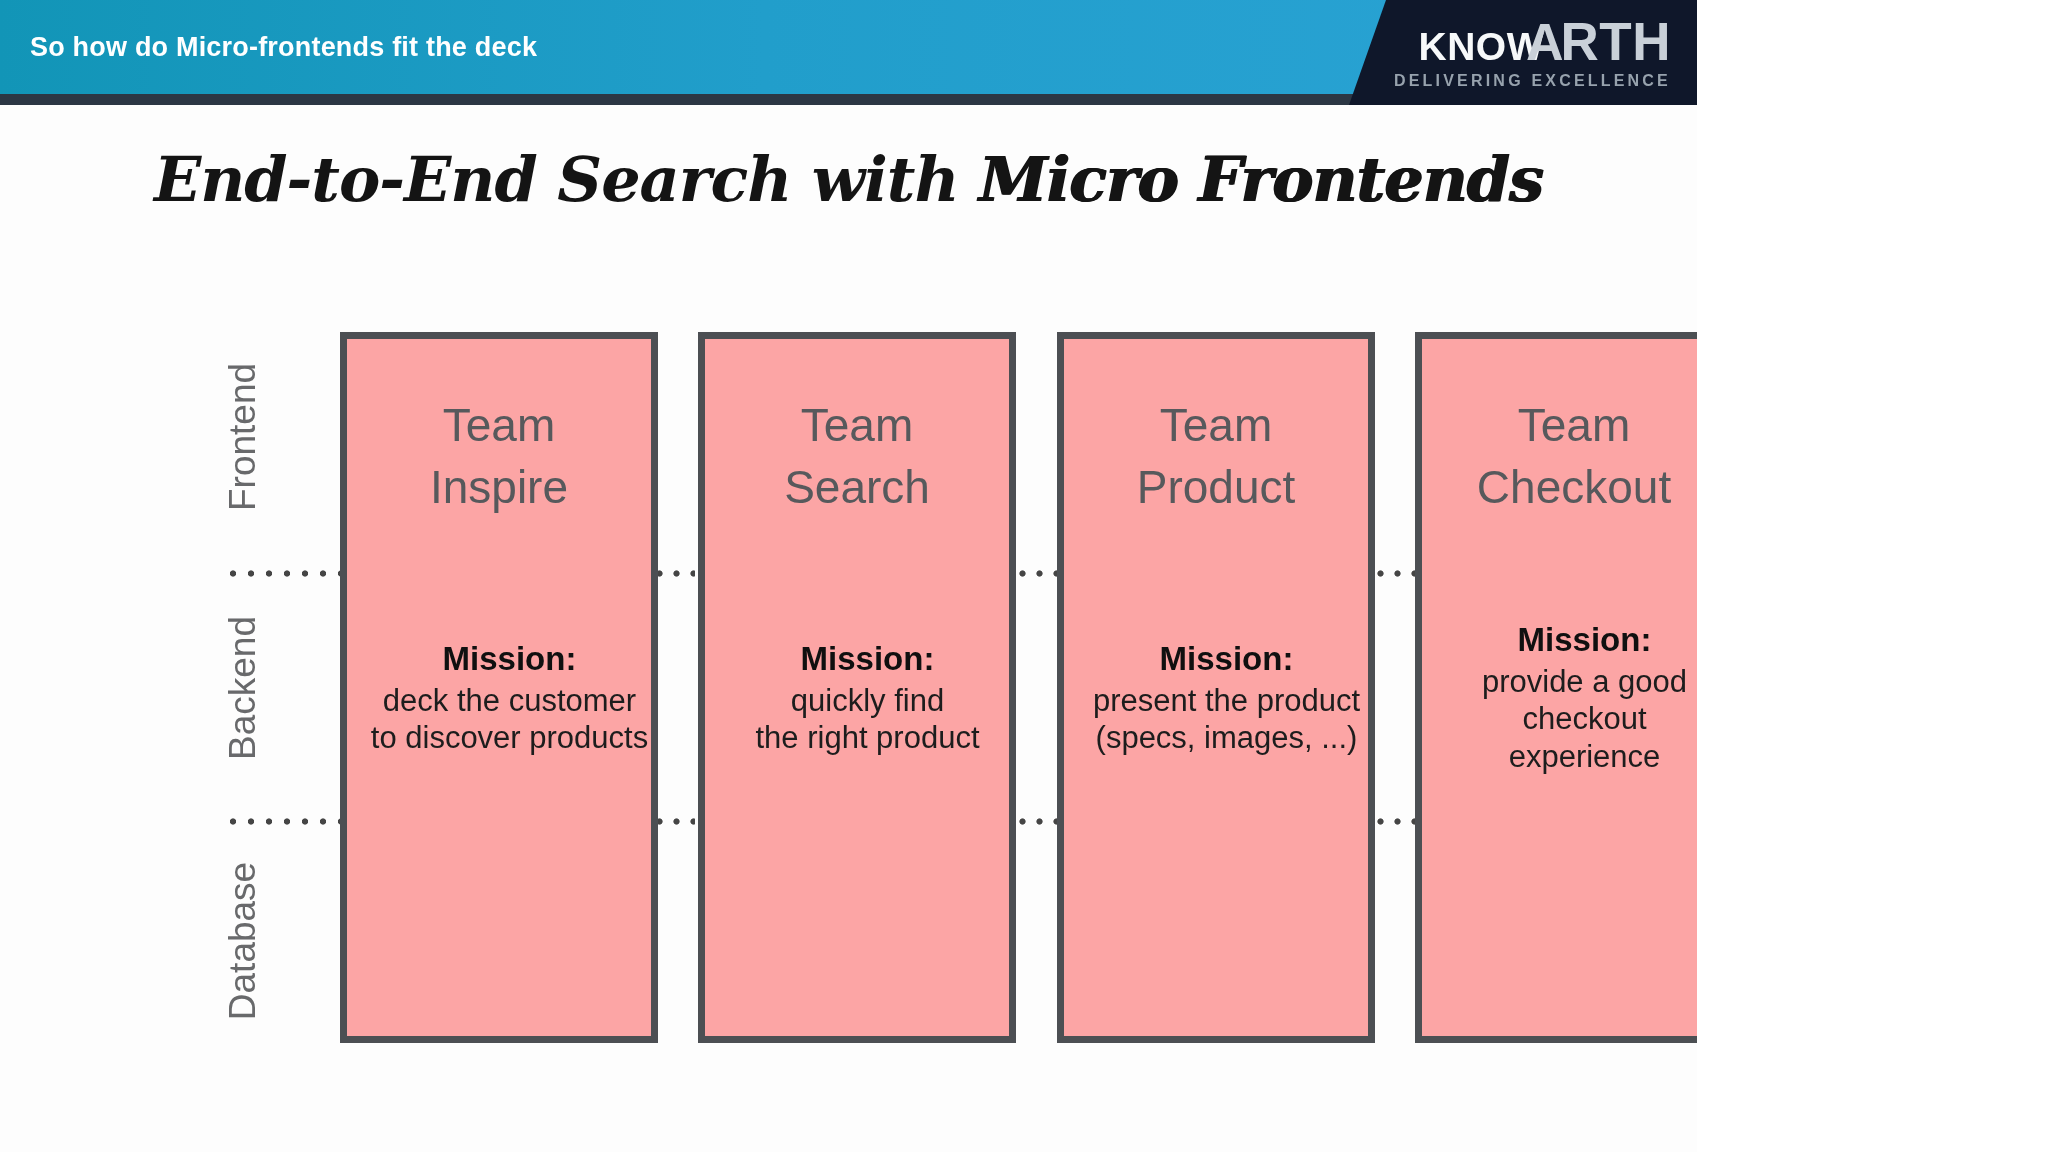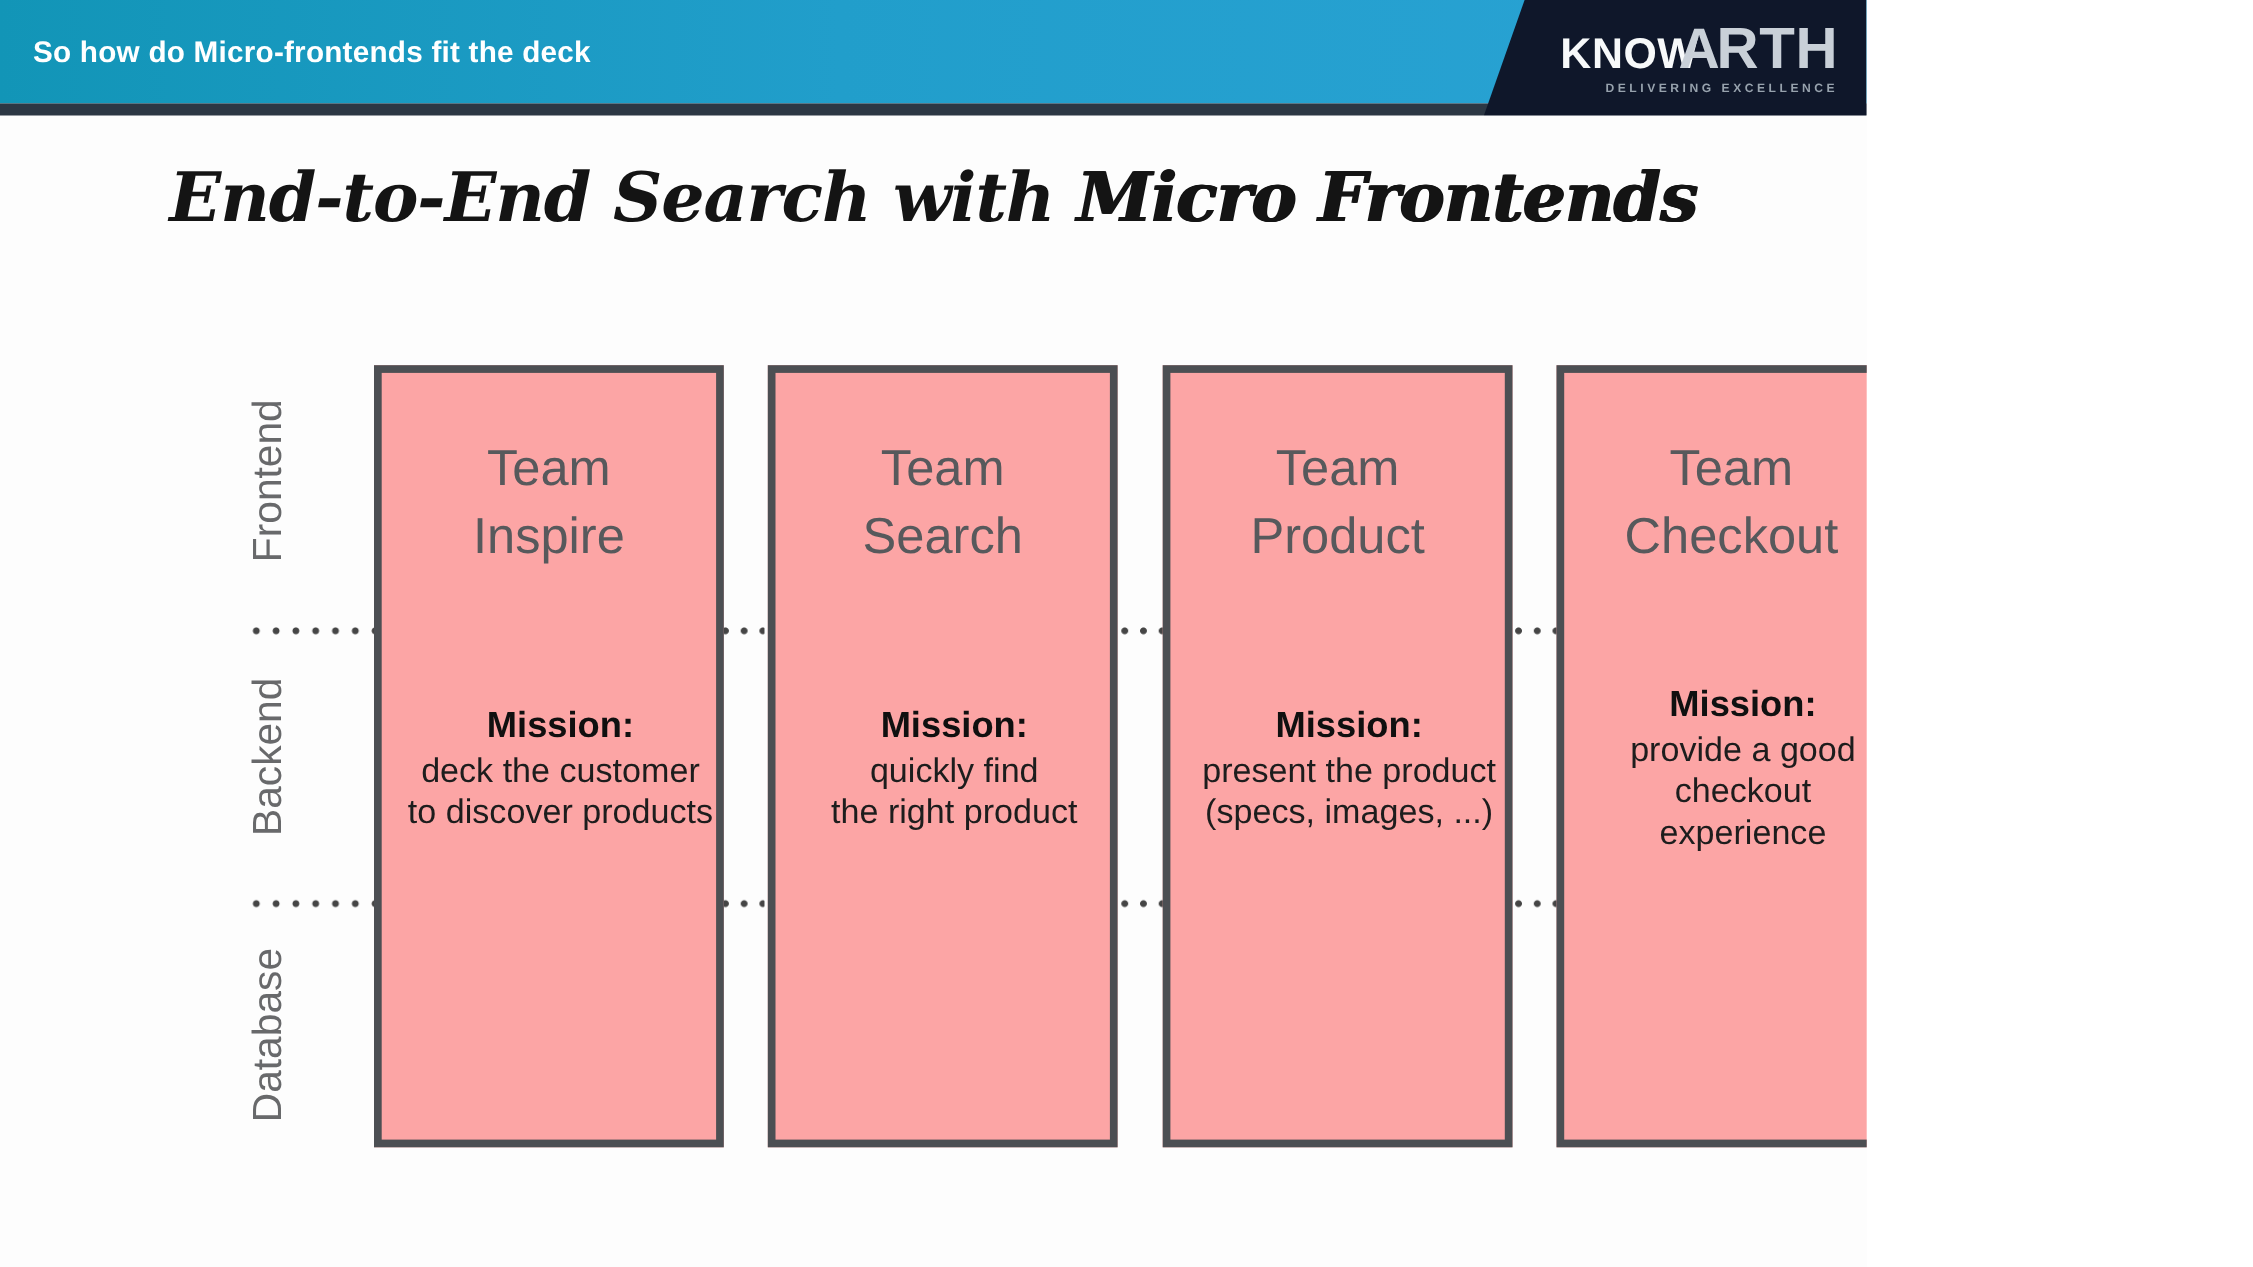--- a/index.html
+++ b/index.html
@@ -43,21 +43,21 @@
     display: flex; flex-direction: column;
     align-items: flex-end; justify-content: center;
     padding-right: 26px; box-sizing: border-box;
   }
   .logo-word { display: flex; align-items: baseline; line-height: 1; }
   .logo-know { color: #f7f9fa; font-size: 39px; font-weight: bold; letter-spacing: 0.5px; }
   .logo-a    { color: #c9d0d8; font-size: 52px; font-weight: bold; margin-left: -18px; margin-right: -3px; }
   .logo-rth  { color: #c9d0d8; font-size: 53px; font-weight: bold; letter-spacing: 0.5px; }
   .logo-tagline {
     margin-top: 4px;
-    color: #97a2ad; font-size: 11px; font-weight: bold;
+    color: #97a2ad; font-size: 16px; font-weight: bold;
     letter-spacing: 3.2px;
   }
 
   
   .slide-title {
     position: absolute; top: 143px; left: 0; width: 100%;
     text-align: center;
     font-family: "DejaVu Serif", serif;
     font-style: italic; font-weight: bold;
     font-size: 62px; color: #141414;

